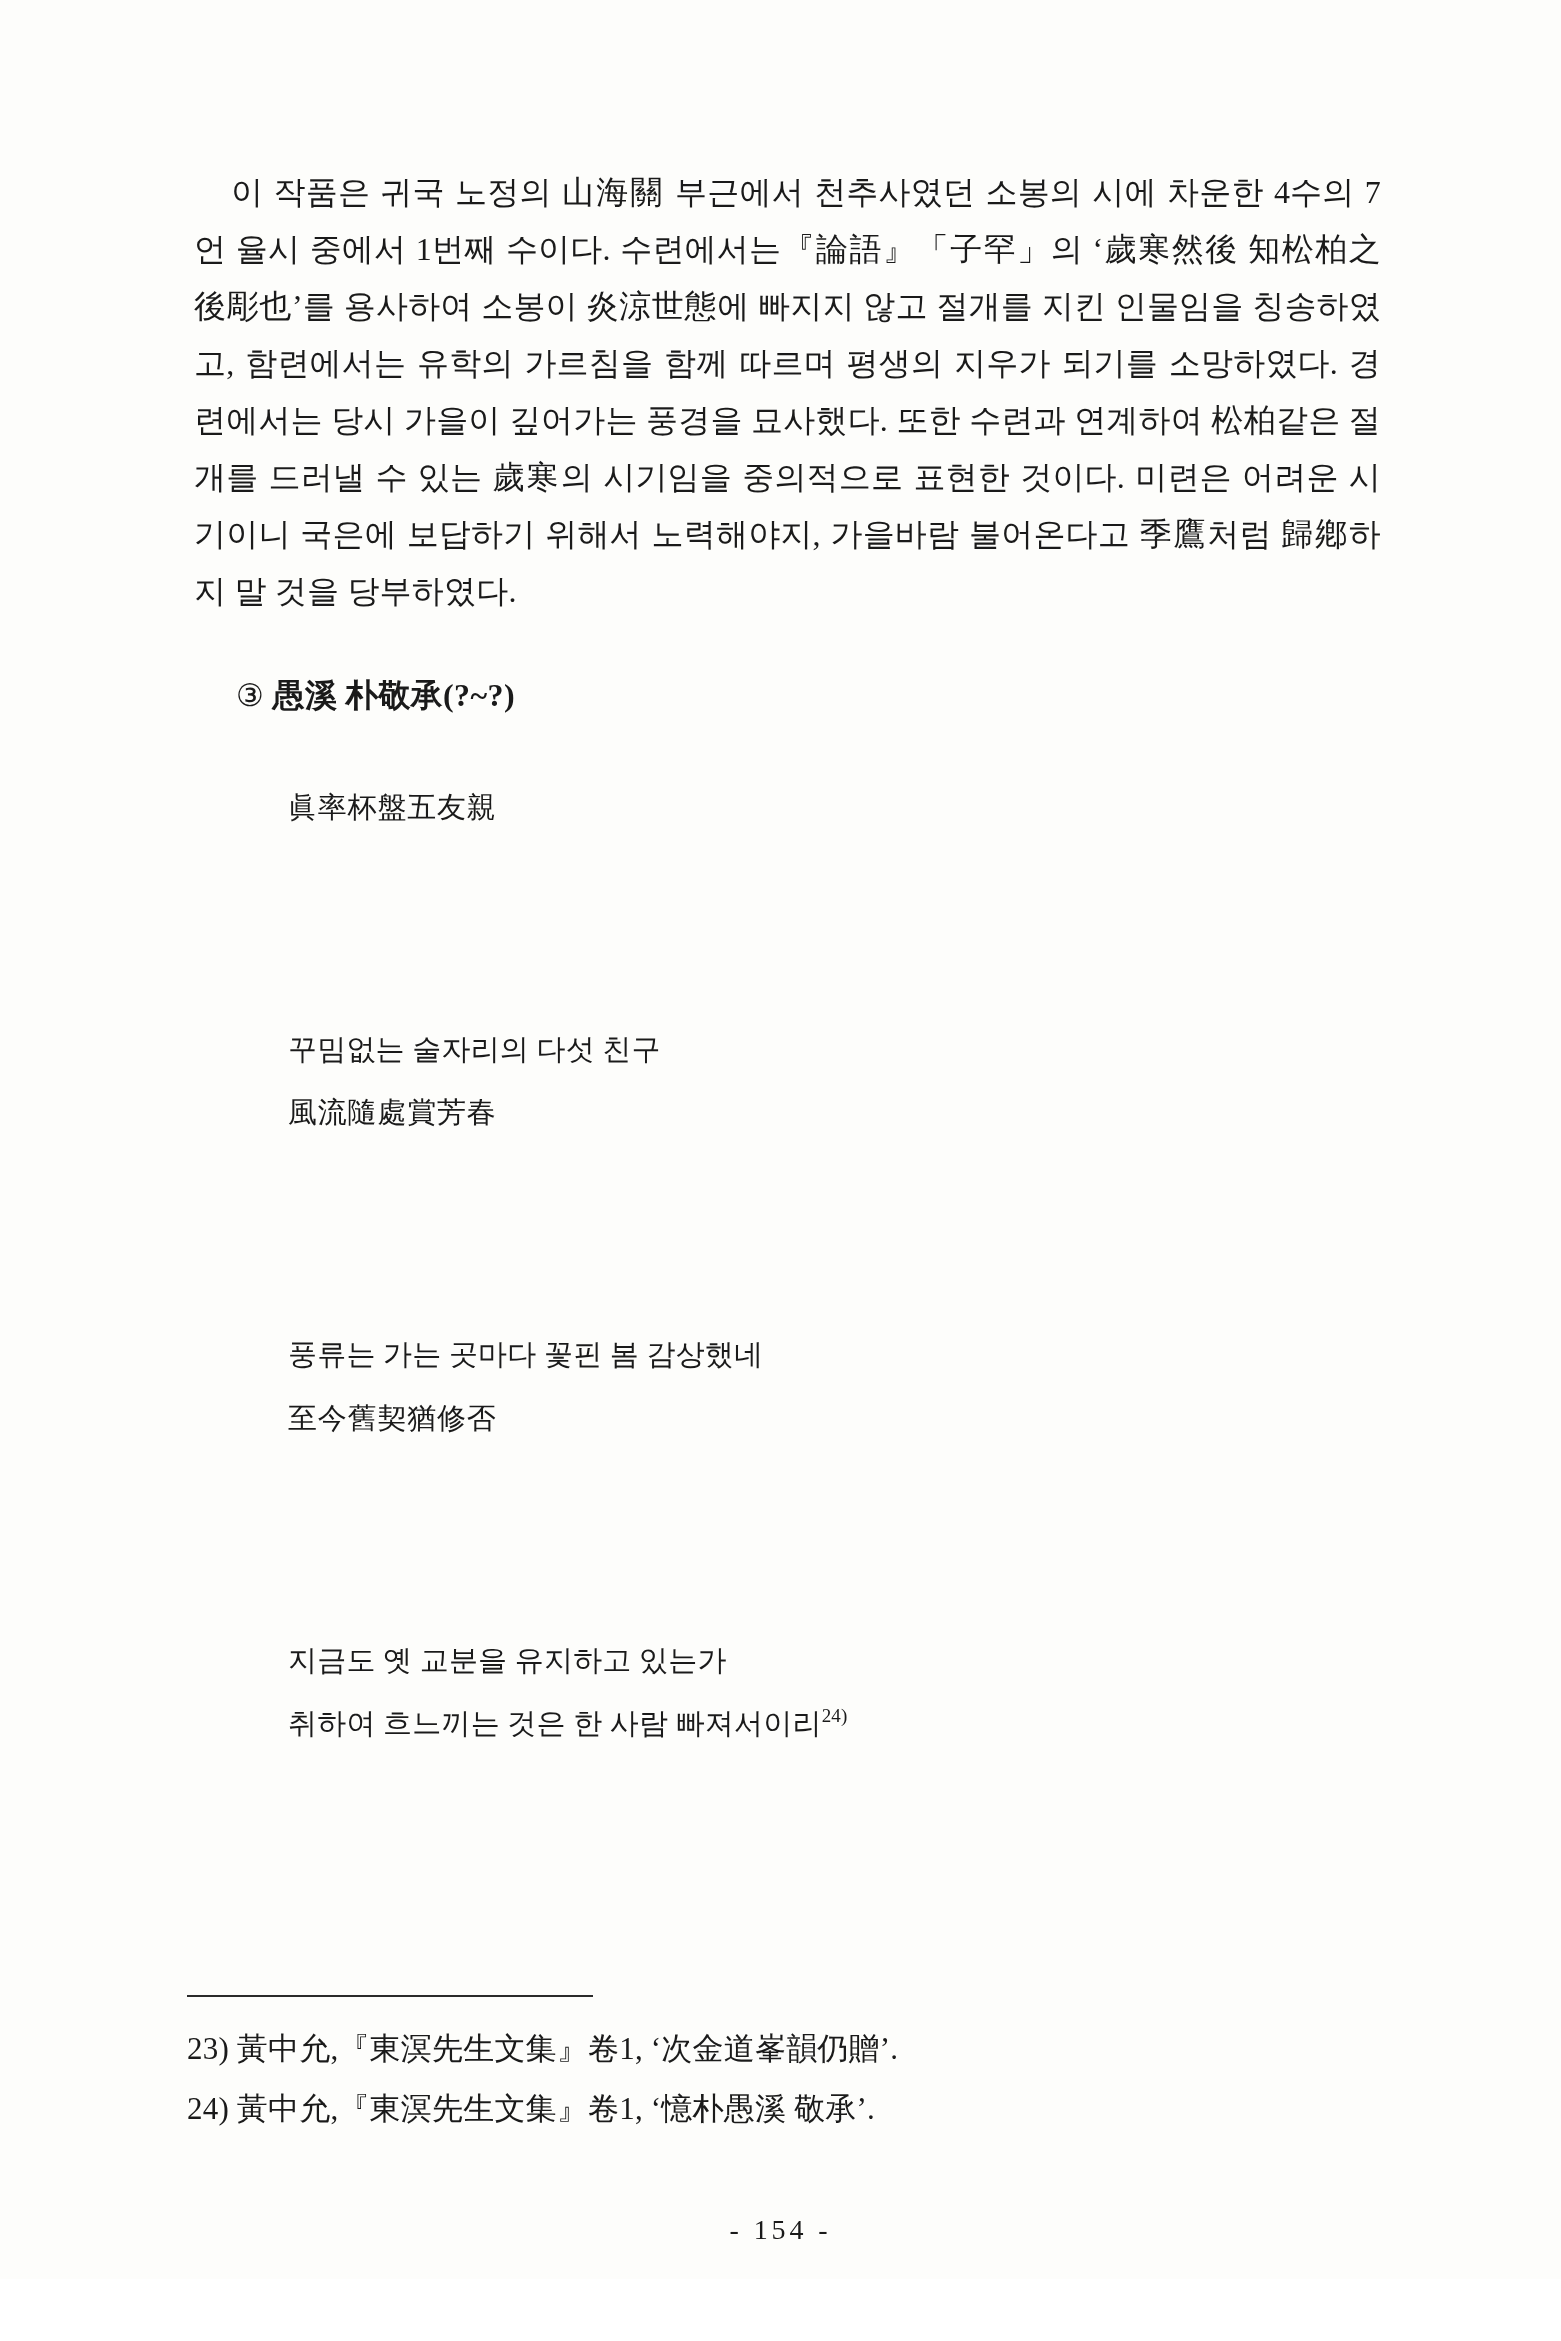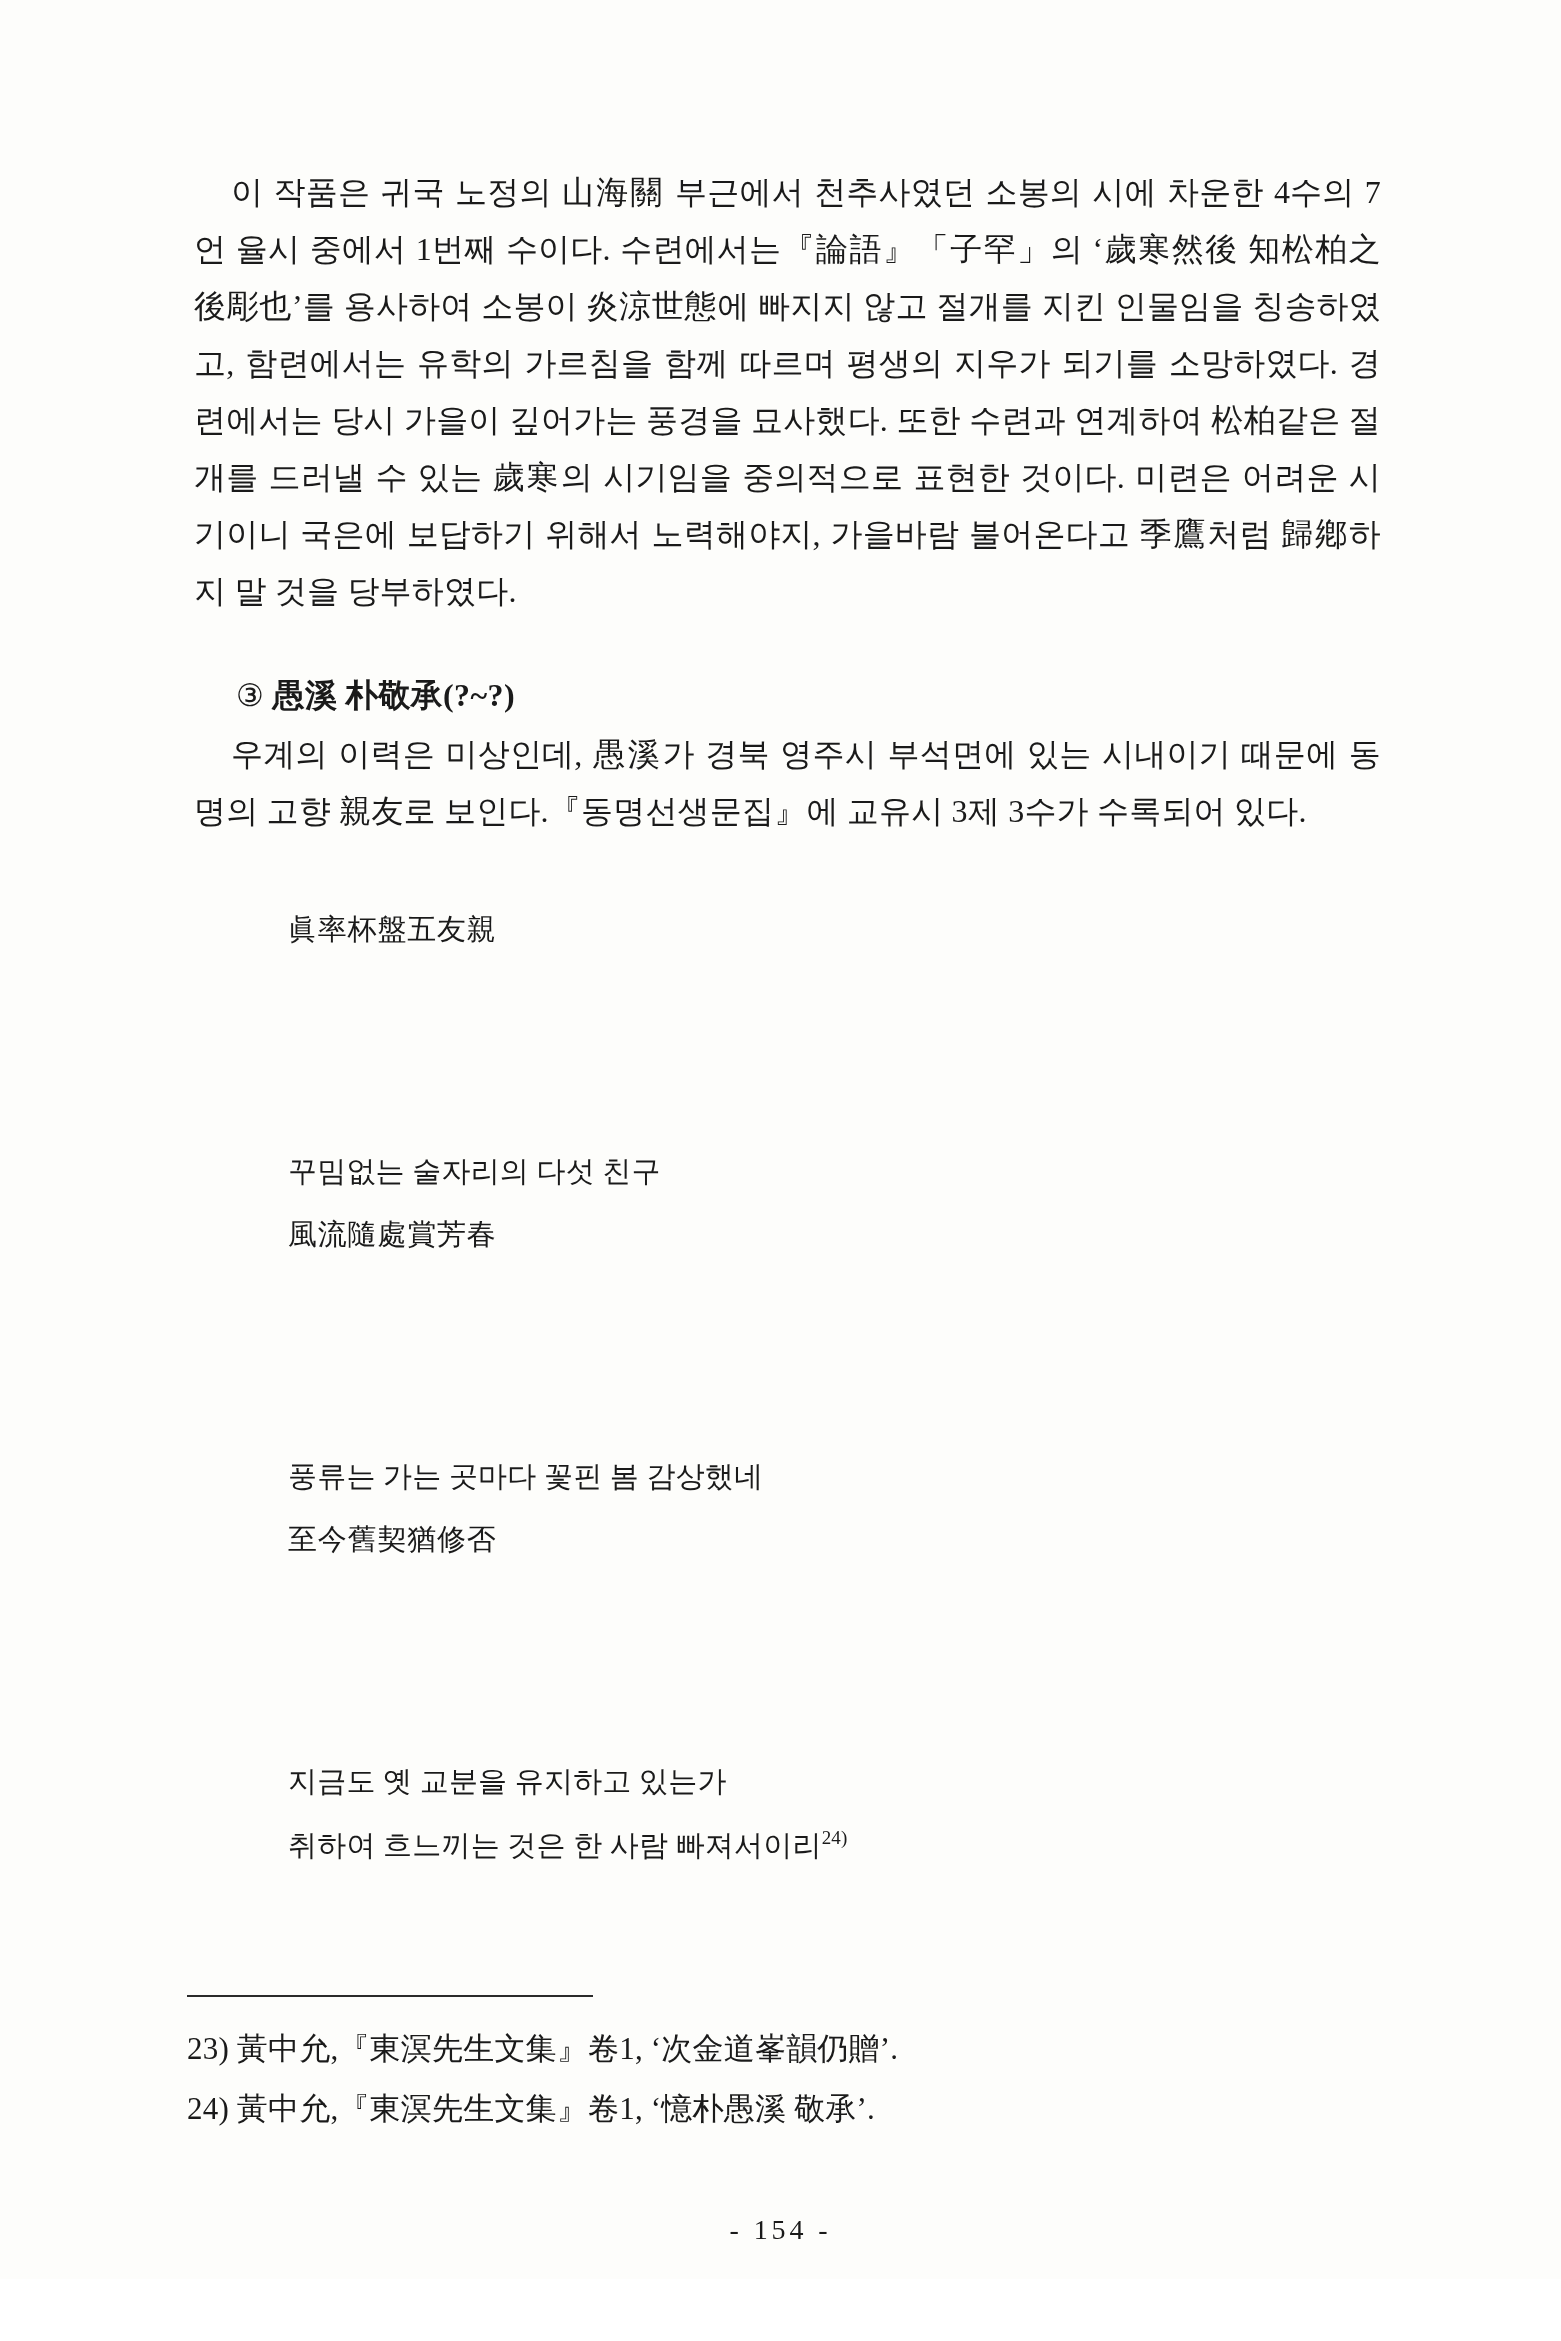--- a/index.html
+++ b/index.html
@@ -108,21 +108,20 @@
   <div class="content">
 
     <p class="body-para indent">이 작품은 귀국 노정의 山海關 부근에서 천추사였던 소봉의 시에 차운한 4수의 7언 율시 중에서 1번째 수이다. 수련에서는『論語』「子罕」의 ‘歲寒然後 知松柏之後彫也’를 용사하여 소봉이 炎涼世態에 빠지지 않고 절개를 지킨 인물임을 칭송하였고, 함련에서는 유학의 가르침을 함께 따르며 평생의 지우가 되기를 소망하였다. 경련에서는 당시 가을이 깊어가는 풍경을 묘사했다. 또한 수련과 연계하여 松柏같은 절개를 드러낼 수 있는 歲寒의 시기임을 중의적으로 표현한 것이다. 미련은 어려운 시기이니 국은에 보답하기 위해서 노력해야지, 가을바람 불어온다고 季鷹처럼 歸鄕하지 말 것을 당부하였다.</p>
     <div class="para-gap"></div>
 
     <div class="section-head">
       <span class="circ">③</span>
       <span>愚溪 朴敬承(?~?)</span>
     </div>
 
-    <p class="body-para indent">우계의 이력은 미상인데, 愚溪가 경북 영주시 부석면에 있는 시내이기 때문에 동명의 고향 親友로 보인다.『동명선생문집』에 교유시 3제 3수가 수록되어 있다.</p>
 
     <div class="poem">
       <div class="poem-row">
         <span class="poem-hanja">眞率杯盤五友親</span>
         <span class="poem-kor"><span>꾸밈없는 술자리의 다섯 친구</span><sup class="fn"></sup></span>
       </div>
       <div class="poem-row">
         <span class="poem-hanja">風流隨處賞芳春</span>
         <span class="poem-kor"><span>풍류는 가는 곳마다 꽃핀 봄 감상했네</span><sup class="fn"></sup></span>
       </div>

